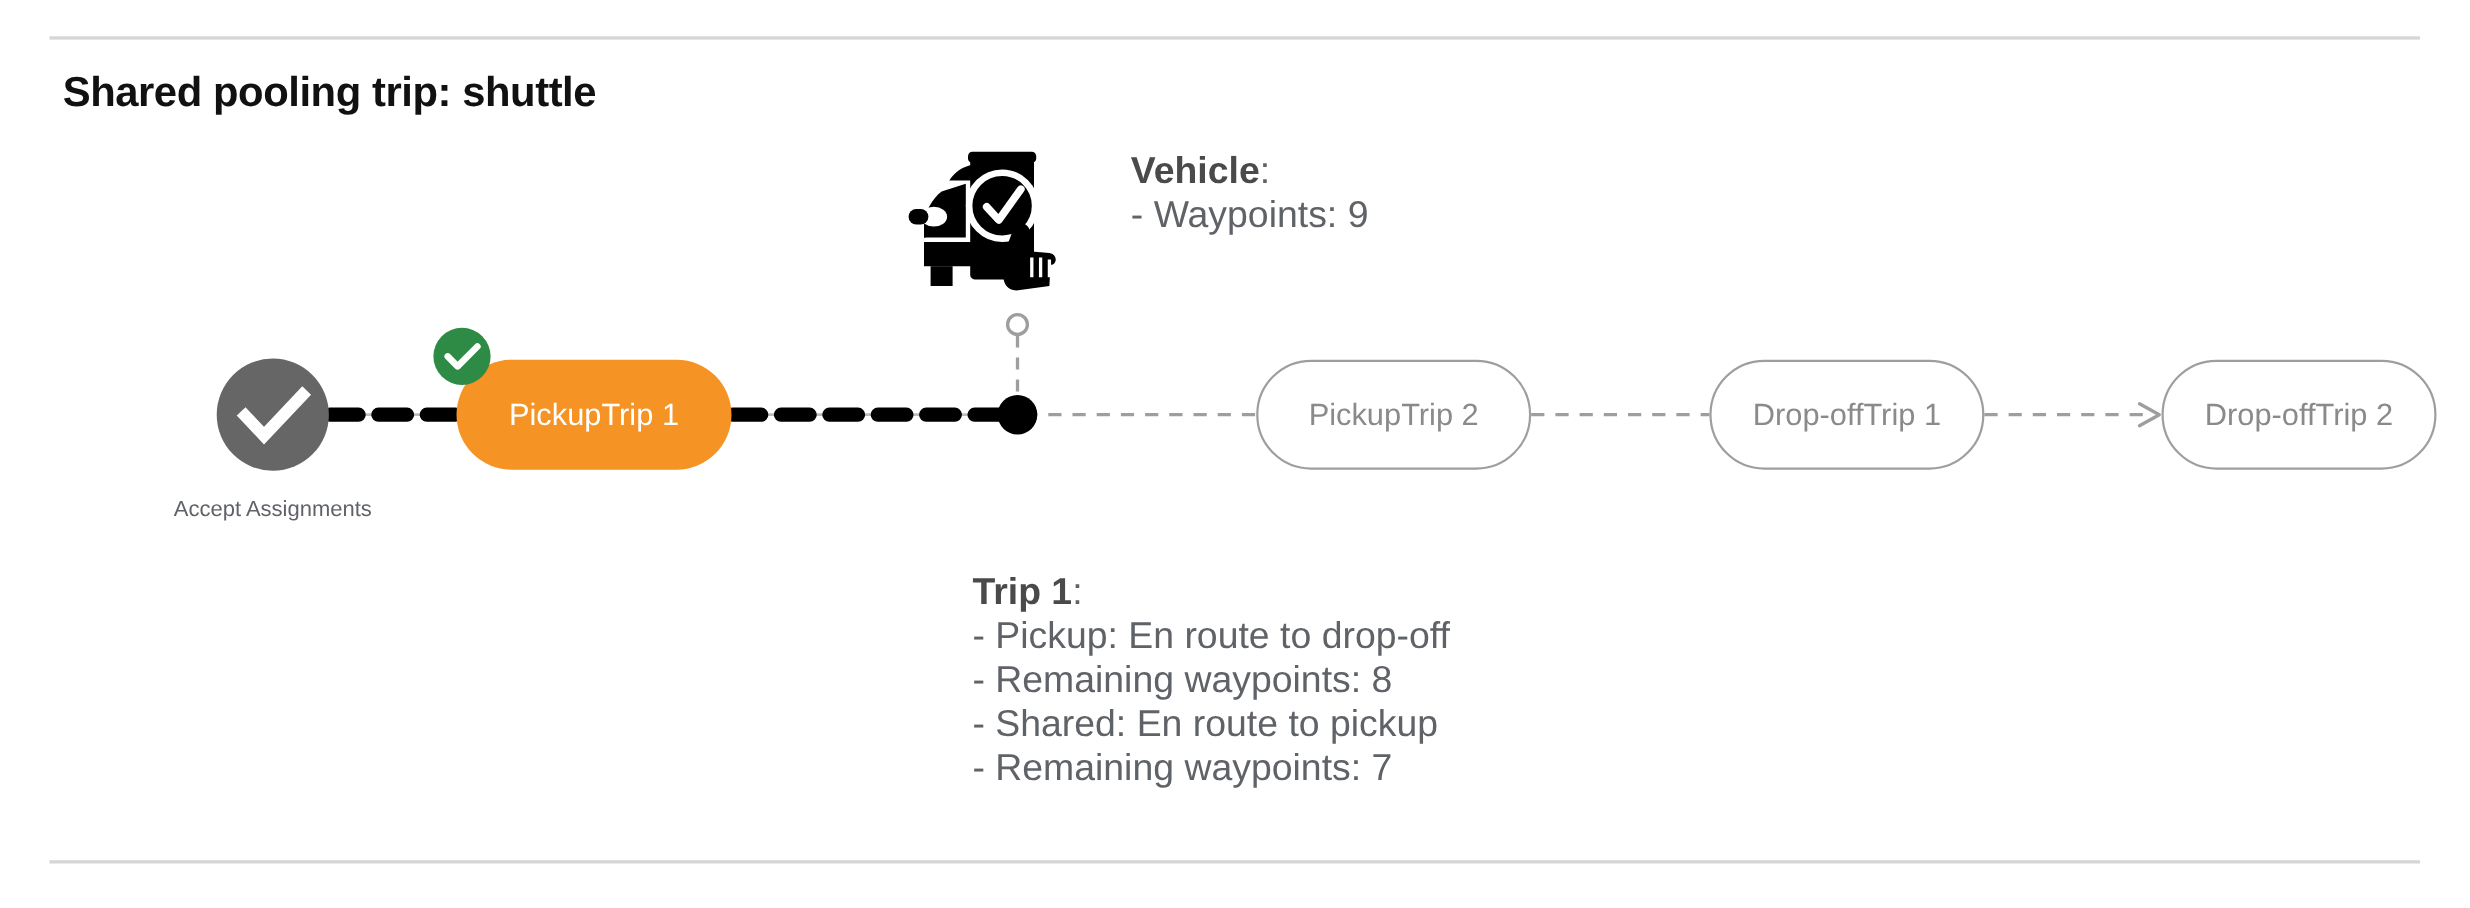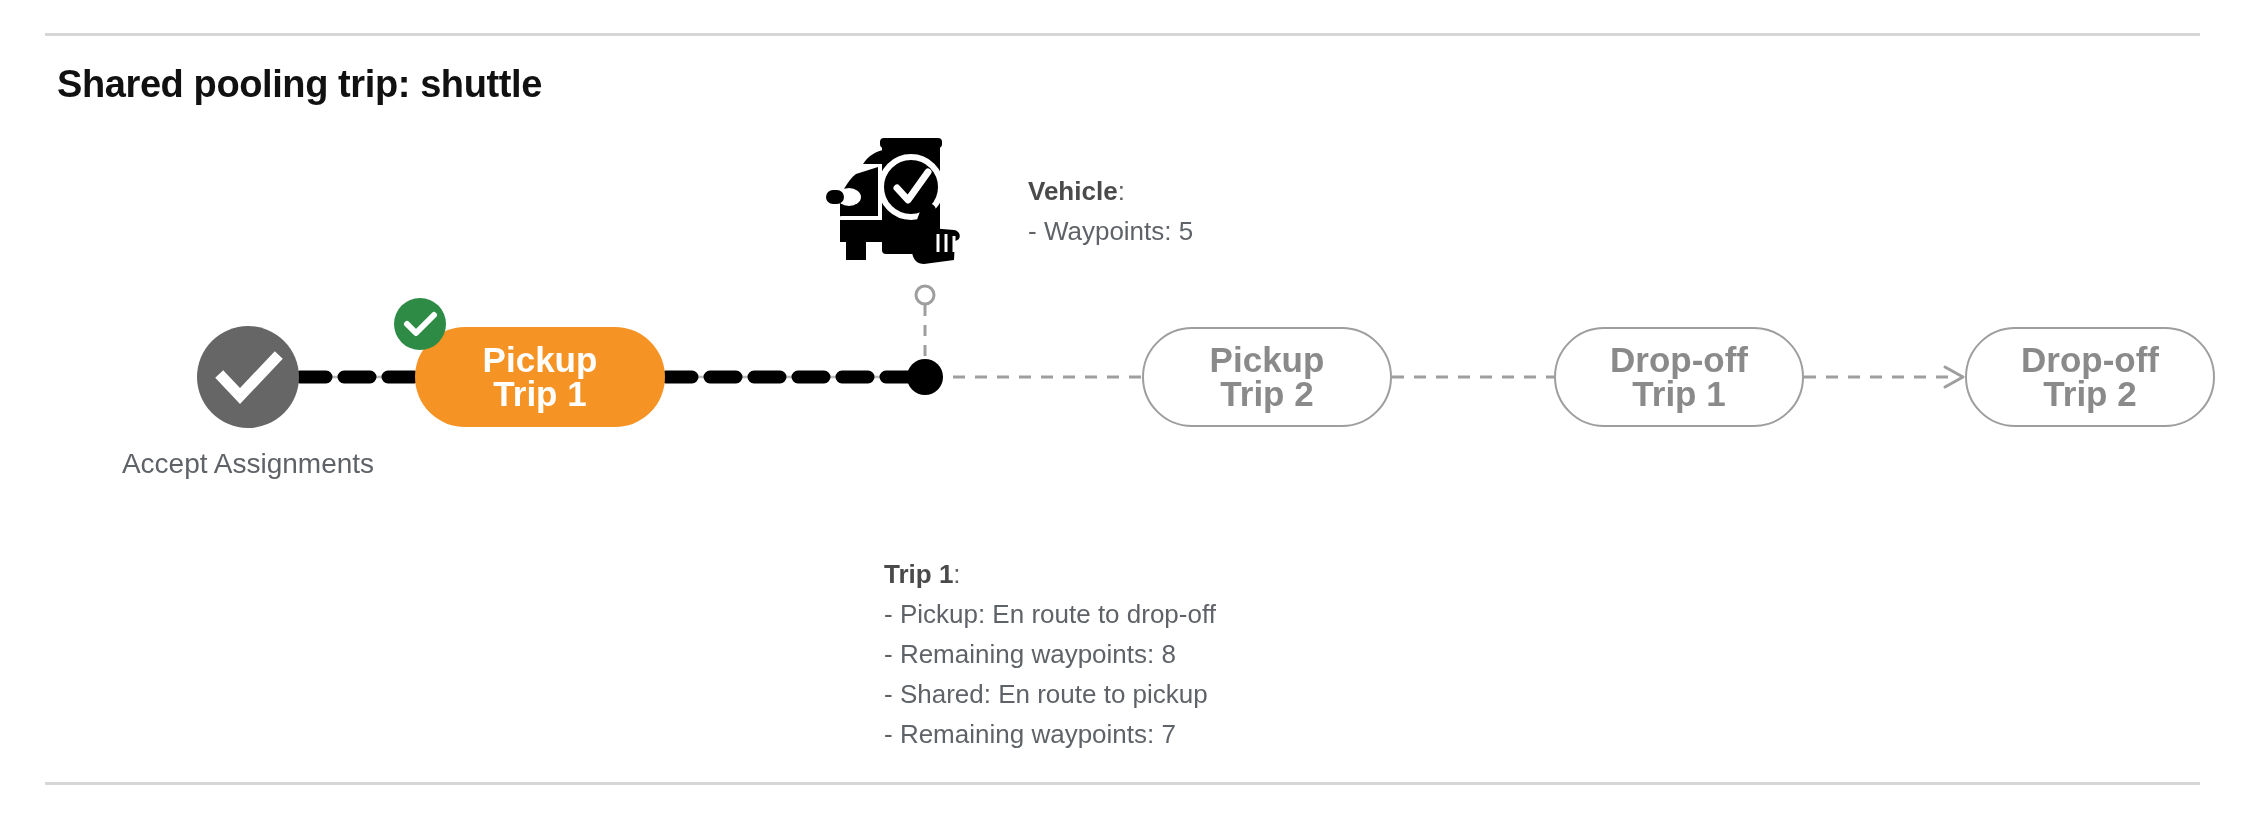--- a/index.html
+++ b/index.html
@@ -61,38 +61,37 @@
     border-radius: 50%;
     background: #666666;
   }
   .accept-node svg { position: absolute; left: 0; top: 0; }
   .accept-label {
     position: absolute;
     left: 98px;
     top: 443px;
     width: 300px;
     text-align: center;
-    font-size: 28px;
+    font-size: 20px;
     line-height: 41px;
     color: #5f6368;
   }
 
   
   .pill {
     position: absolute;
     height: 100px;
     border-radius: 50px;
     display: flex;
-    flex-direction: column;
+    flex-direction: row;
     align-items: center;
     justify-content: center;
-    font-size: 35px;
+    font-size: 28px;
     line-height: 34px;
     box-sizing: border-box;
-    font-weight: bold;
   }
   .pill-active {
     background: #F59324;
     color: #ffffff;
   }
   .pill-pending {
     background: #ffffff;
     color: #8a8a8a;
     border: 2.5px solid #9e9e9e;
   }
@@ -119,24 +118,23 @@
   .vehicle-icon {
     position: absolute;
     left: 818px;
     top: 124px;
     width: 150px;
     height: 145px;
   }
   .annot {
     position: absolute;
     color: #5f6368;
-    font-size: 26px;
+    font-size: 34px;
     line-height: 40px;
     white-space: nowrap;
-    margin-top: 36px;
   }
   .annot b { color: #4a4a4a; font-weight: bold; }
   .annot-vehicle { left: 1028px; top: 135px; }
   .annot-trips   { left: 884px;  top: 518px; }
   .annot .row { display: block; }
 </style>
 </head>
 <body>
 
 <div class="slide">
@@ -221,21 +219,21 @@
       <path d="M79 64 L90 76 L110 48" fill="none" stroke="#ffffff" stroke-width="7" stroke-linecap="round" stroke-linejoin="round"></path>
 
       <path d="M104 82 C110 76 120 80 118 90 L112 104 L136 106 C143 107 144 116 137 117
                L136 136 L106 140 C98 140 94 134 94 126 L96 104 Z" fill="#000000"></path>
       <path d="M120 110 L120 128 M128 110 L128 128 M136 112 L136 128" fill="none" stroke="#ffffff" stroke-width="3"></path>
     </svg>
   </div>
 
   <div class="annot annot-vehicle">
     <span class="row"><b>Vehicle</b><span>:</span></span>
-    <span class="row">- Waypoints: 5</span>
+    <span class="row">- Waypoints: 9</span>
   </div>
 
   <div class="annot annot-trips">
     <span class="row"><b>Trip 1</b><span>:</span></span>
     <span class="row">- Pickup:  En route to drop-off</span>
     <span class="row">- Remaining waypoints: 8</span>
     <span class="row">- Shared:  En route to pickup</span>
     <span class="row">- Remaining waypoints: 7</span>
   </div>
 

